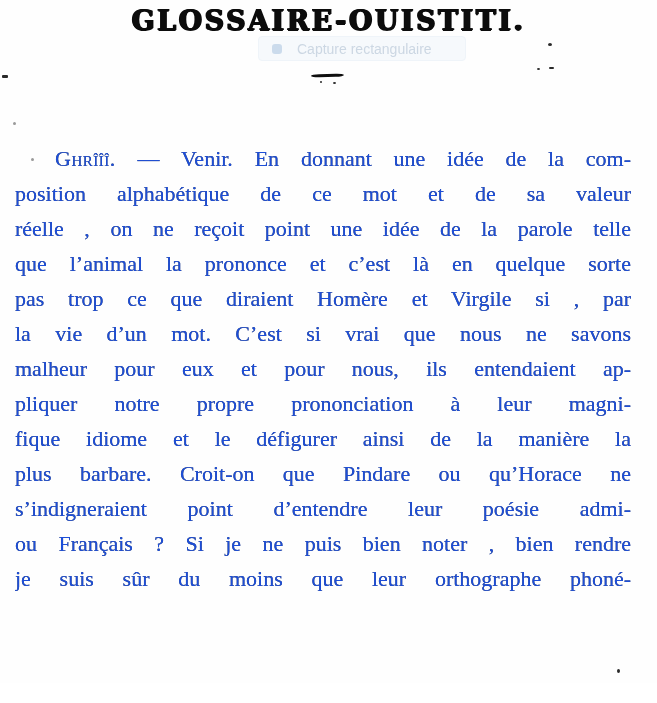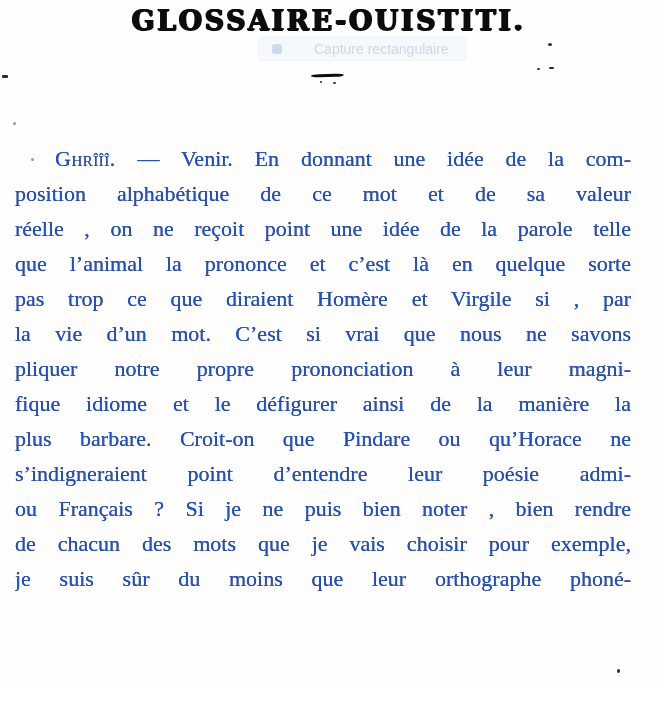--- a/index.html
+++ b/index.html
@@ -28,21 +28,20 @@
     position:absolute;left:258px;top:36px;
     width:206px;height:23px;
     background:#f6f9fc;
     border:1px solid #eff4f9;
     border-radius:4px;
     display:flex;align-items:center;
     font-family:"Liberation Sans", sans-serif;
     font-size:14px;
     color:#ccd7e3;
     cursor:default;
-    gap:17px;
   }
   .ghost-icon{
     width:10px;height:10px;border-radius:3px;
     background:#cbdbec;
     margin:0 15px 0 13px;
     flex:0 0 auto;
   }
   
   .separator{
     position:absolute;left:311px;top:74px;
@@ -95,26 +94,26 @@
   <div class="speck" style="left:320px;top:81px;width:2px;height:2px;"></div>
   <div class="speck" style="left:333px;top:82px;width:3px;height:2px;"></div>
 
   <div class="body-text">
     <div class="line first"><span class="entry">Ghrîîî.</span> <span>—</span> <span>Venir. En donnant une idée de la com-</span></div>
     <div class="line">position alphabétique de ce mot et de sa valeur</div>
     <div class="line">réelle , on ne reçoit point une idée de la parole telle</div>
     <div class="line">que l’animal la prononce et c’est là en quelque sorte</div>
     <div class="line">pas trop ce que diraient Homère et Virgile si , par</div>
     <div class="line">la vie d’un mot. C’est si vrai que nous ne savons</div>
+    <div class="line">malheur pour eux et pour nous, ils entendaient ap-</div>
     <div class="line">pliquer notre propre prononciation à leur magni-</div>
     <div class="line">fique idiome et le défigurer ainsi de la manière la</div>
     <div class="line">plus barbare. Croit-on que Pindare ou qu’Horace ne</div>
     <div class="line">s’indigneraient point d’entendre leur poésie admi-</div>
     <div class="line">ou Français ? Si je ne puis bien noter , bien rendre</div>
-    <div class="line">de chacun des mots que je vais choisir pour exemple,</div>
     <div class="line">je suis sûr du moins que leur orthographe phoné-</div>
   </div>
 
   <div class="speck" style="left:2px;top:75px;width:6px;height:3px;border-radius:1px;"></div>
   <div class="speck faint" style="left:13px;top:122px;width:3px;height:3px;"></div>
   <div class="speck faint" style="left:31px;top:158px;width:3px;height:3px;"></div>
   <div class="speck" style="left:548px;top:43px;width:4px;height:3px;"></div>
   <div class="speck" style="left:537px;top:68px;width:3px;height:2px;"></div>
   <div class="speck" style="left:549px;top:67px;width:5px;height:2px;border-radius:1px;"></div>
   <div class="speck" style="left:617px;top:669px;width:3px;height:4px;"></div>

